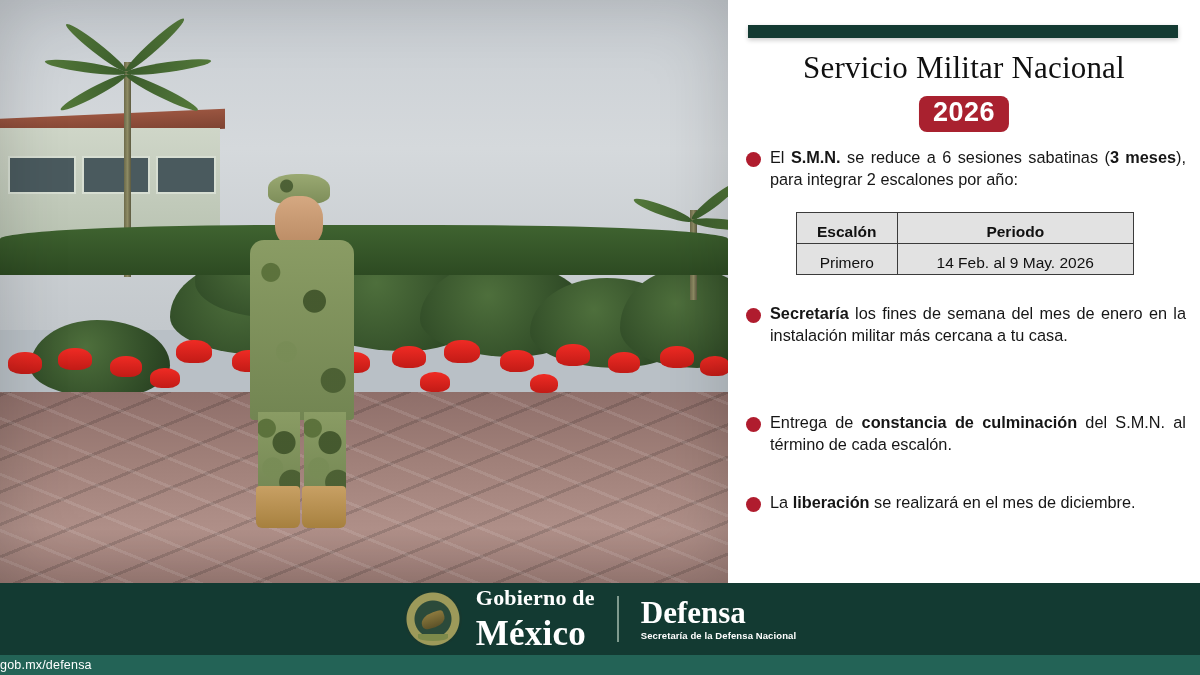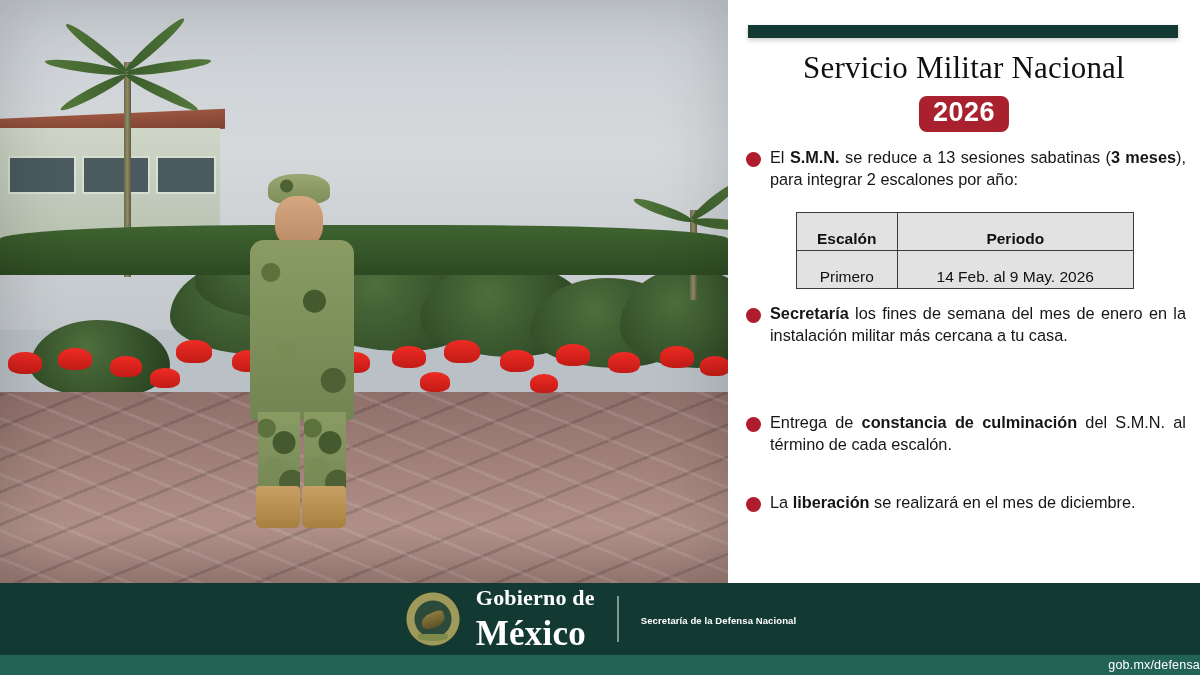--- a/index.html
+++ b/index.html
@@ -196,21 +196,21 @@
   #escalon-table {
     position: absolute;
     left: 68px; top: 212px;
     width: 338px;
     border-collapse: collapse;
     font-size: 15.5px;
     background: #e2e2e2;
   }
   #escalon-table th, #escalon-table td {
     border: 1.5px solid #3b3b3b;
-    padding: 17px 6px 2px 6px;
+    padding: 10px 6px 2px 6px;
     text-align: center;
     color: #111111;
     background: #e2e2e2;
     white-space: nowrap;
   }
   #escalon-table th { font-weight: bold; }
   #escalon-table td { font-weight: normal; }
 
   
   #footer {
@@ -287,21 +287,21 @@
     letter-spacing: .1px;
     margin-top: 3px;
   }
   #urlbar {
     position: absolute;
     left: 0; top: 655px;
     width: 1200px; height: 20px;
     background: #236356;
     display: flex;
     align-items: center;
-    justify-content: flex-end;
+    justify-content: flex-start;
   }
   #urlbar span {
     color: #ffffff;
     font-size: 12.5px;
     letter-spacing: .2px;
   }
 </style>
 </head>
 <body>
 
@@ -459,21 +459,21 @@
   <div id="panel">
 
     <div id="topbar"></div>
 
     <div id="title">Servicio Militar Nacional</div>
 
     <div id="year-badge">2026</div>
 
     <div class="bullet-block" id="b1">
       <div class="dot"></div>
-      <div class="btext"><span>El </span><b>S.M.N.</b><span> se reduce a 13 sesiones sabatinas (</span><b>3 meses</b><span>), para integrar 2 escalones por año:</span></div>
+      <div class="btext"><span>El </span><b>S.M.N.</b><span> se reduce a 6 sesiones sabatinas (</span><b>3 meses</b><span>), para integrar 2 escalones por año:</span></div>
     </div>
 
     <table id="escalon-table">
       <thead>
         <tr>
           <th>Escalón</th>
           <th>Periodo</th>
         </tr>
       </thead>
       <tbody>
@@ -501,20 +501,21 @@
   </div>
 
   <div id="footer">
     <div id="seal"></div>
     <div id="gob-wordmark">
       <div id="gob-line1">Gobierno de</div>
       <div id="gob-line2">México</div>
     </div>
     <div id="divider"></div>
     <div id="defensa-wordmark">
+      <div id="defensa-line1">Defensa</div>
       <div id="defensa-line2">Secretaría de la Defensa Nacional</div>
     </div>
   </div>
 
   <div id="urlbar">
     <span>gob.mx/defensa</span>
   </div>
 
 </div>
 

